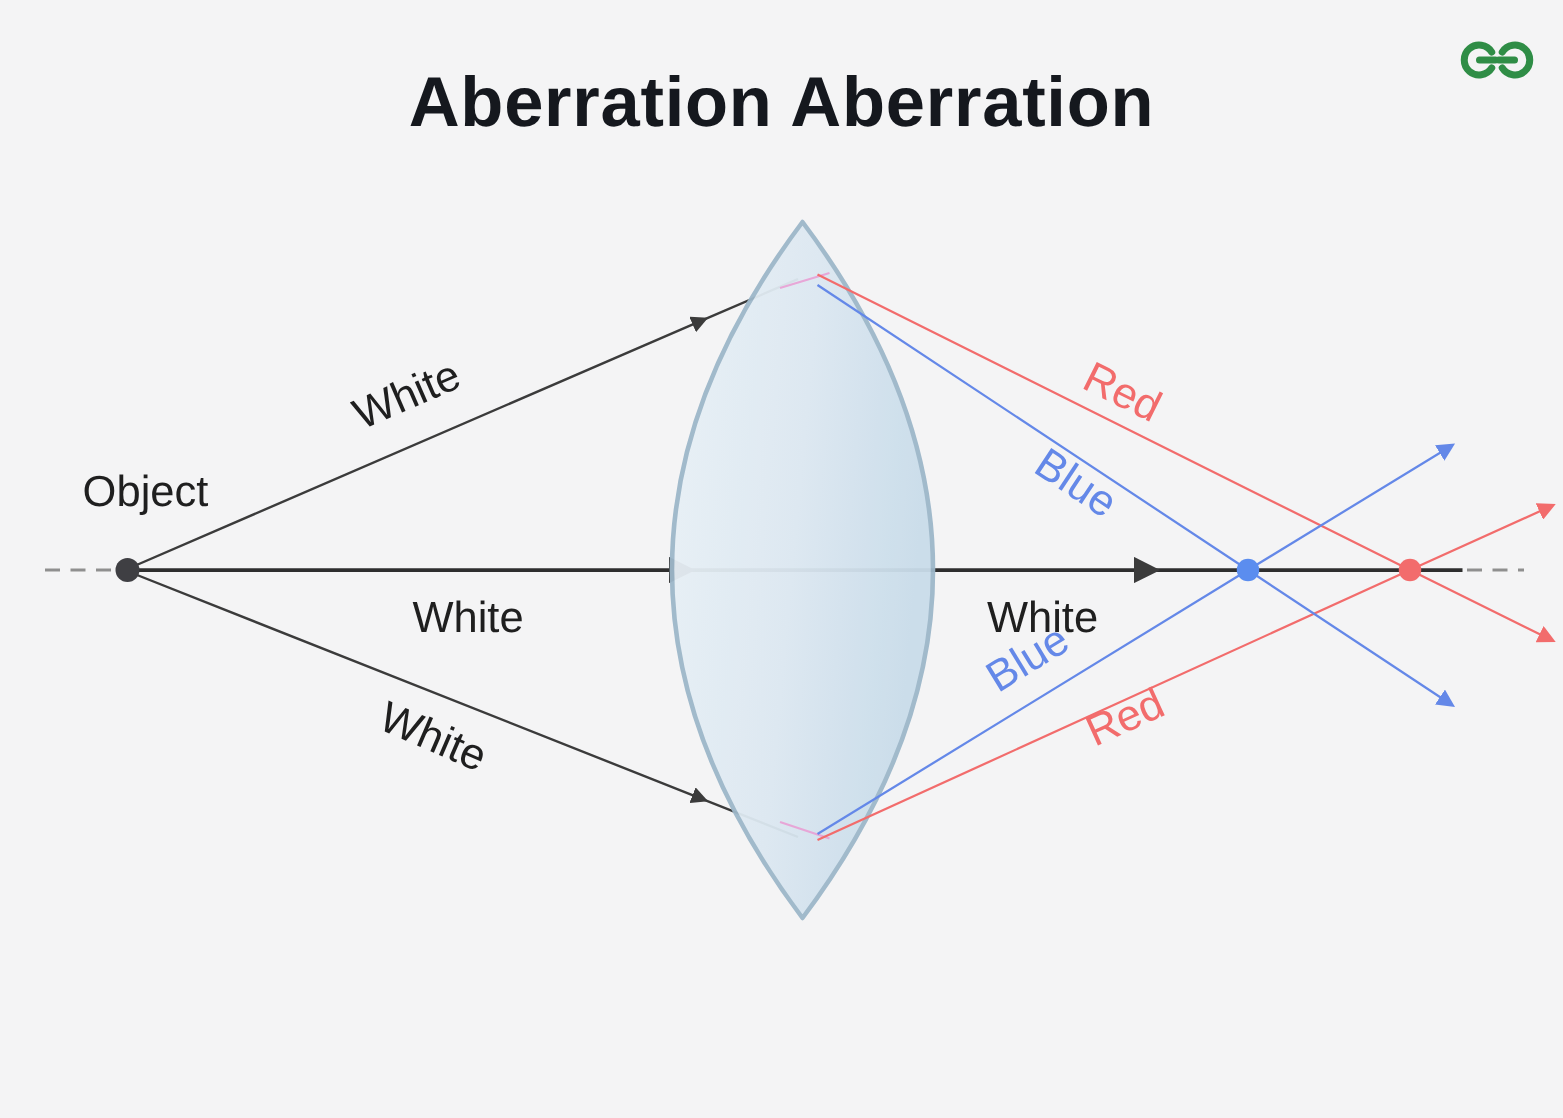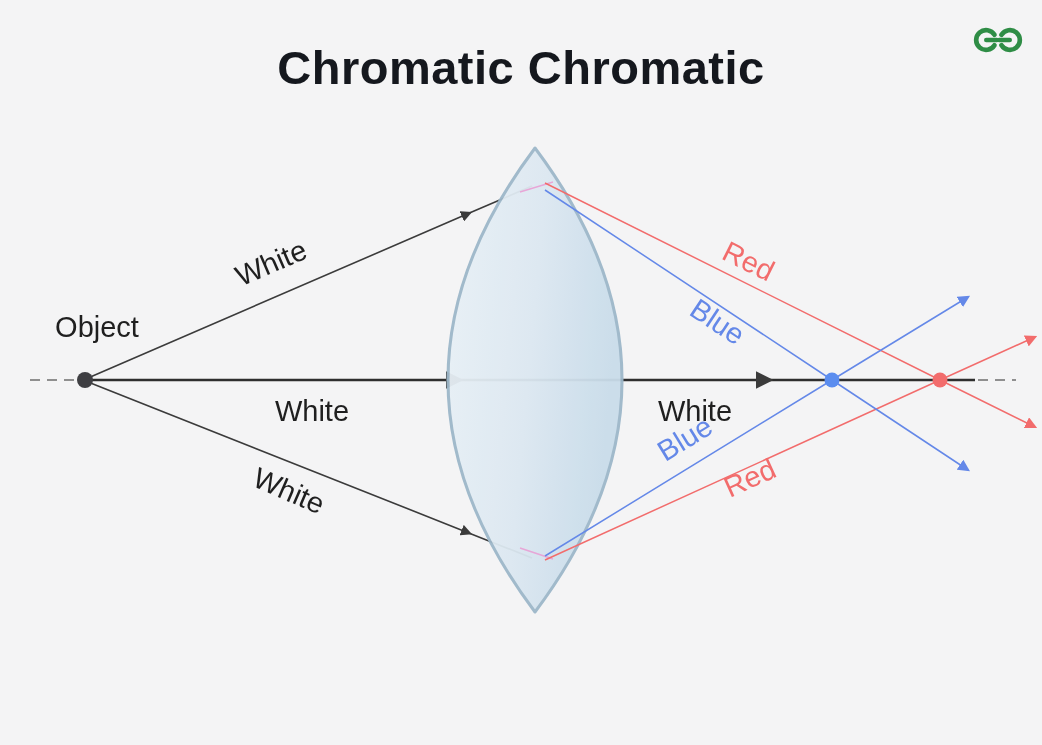--- a/index.html
+++ b/index.html
@@ -42,21 +42,21 @@
     font-size: 29px;
     font-weight: 500;
     font-family: "Liberation Sans", sans-serif;
   }
 </style>
 </head>
 <body>
 
 <div class="canvas">
 
-  <div class="page-title">Chromatic Chromatic</div>
+  <div class="page-title">Aberration Aberration</div>
 
   <svg class="logo" viewBox="0 0 48 24" aria-hidden="true">
     <g fill="none" stroke="#2f8d46" stroke-width="4" stroke-linecap="round">
       <path d="M 21 7.5 A 8.5 8.5 0 1 0 21 16.5" stroke="#2f8d46"></path>
       <path d="M 14 12 H 23" stroke="#2f8d46"></path>
       <path d="M 27 7.5 A 8.5 8.5 0 1 1 27 16.5" stroke="#2f8d46"></path>
       <path d="M 25 12 H 34" stroke="#2f8d46"></path>
     </g>
   </svg>
 

